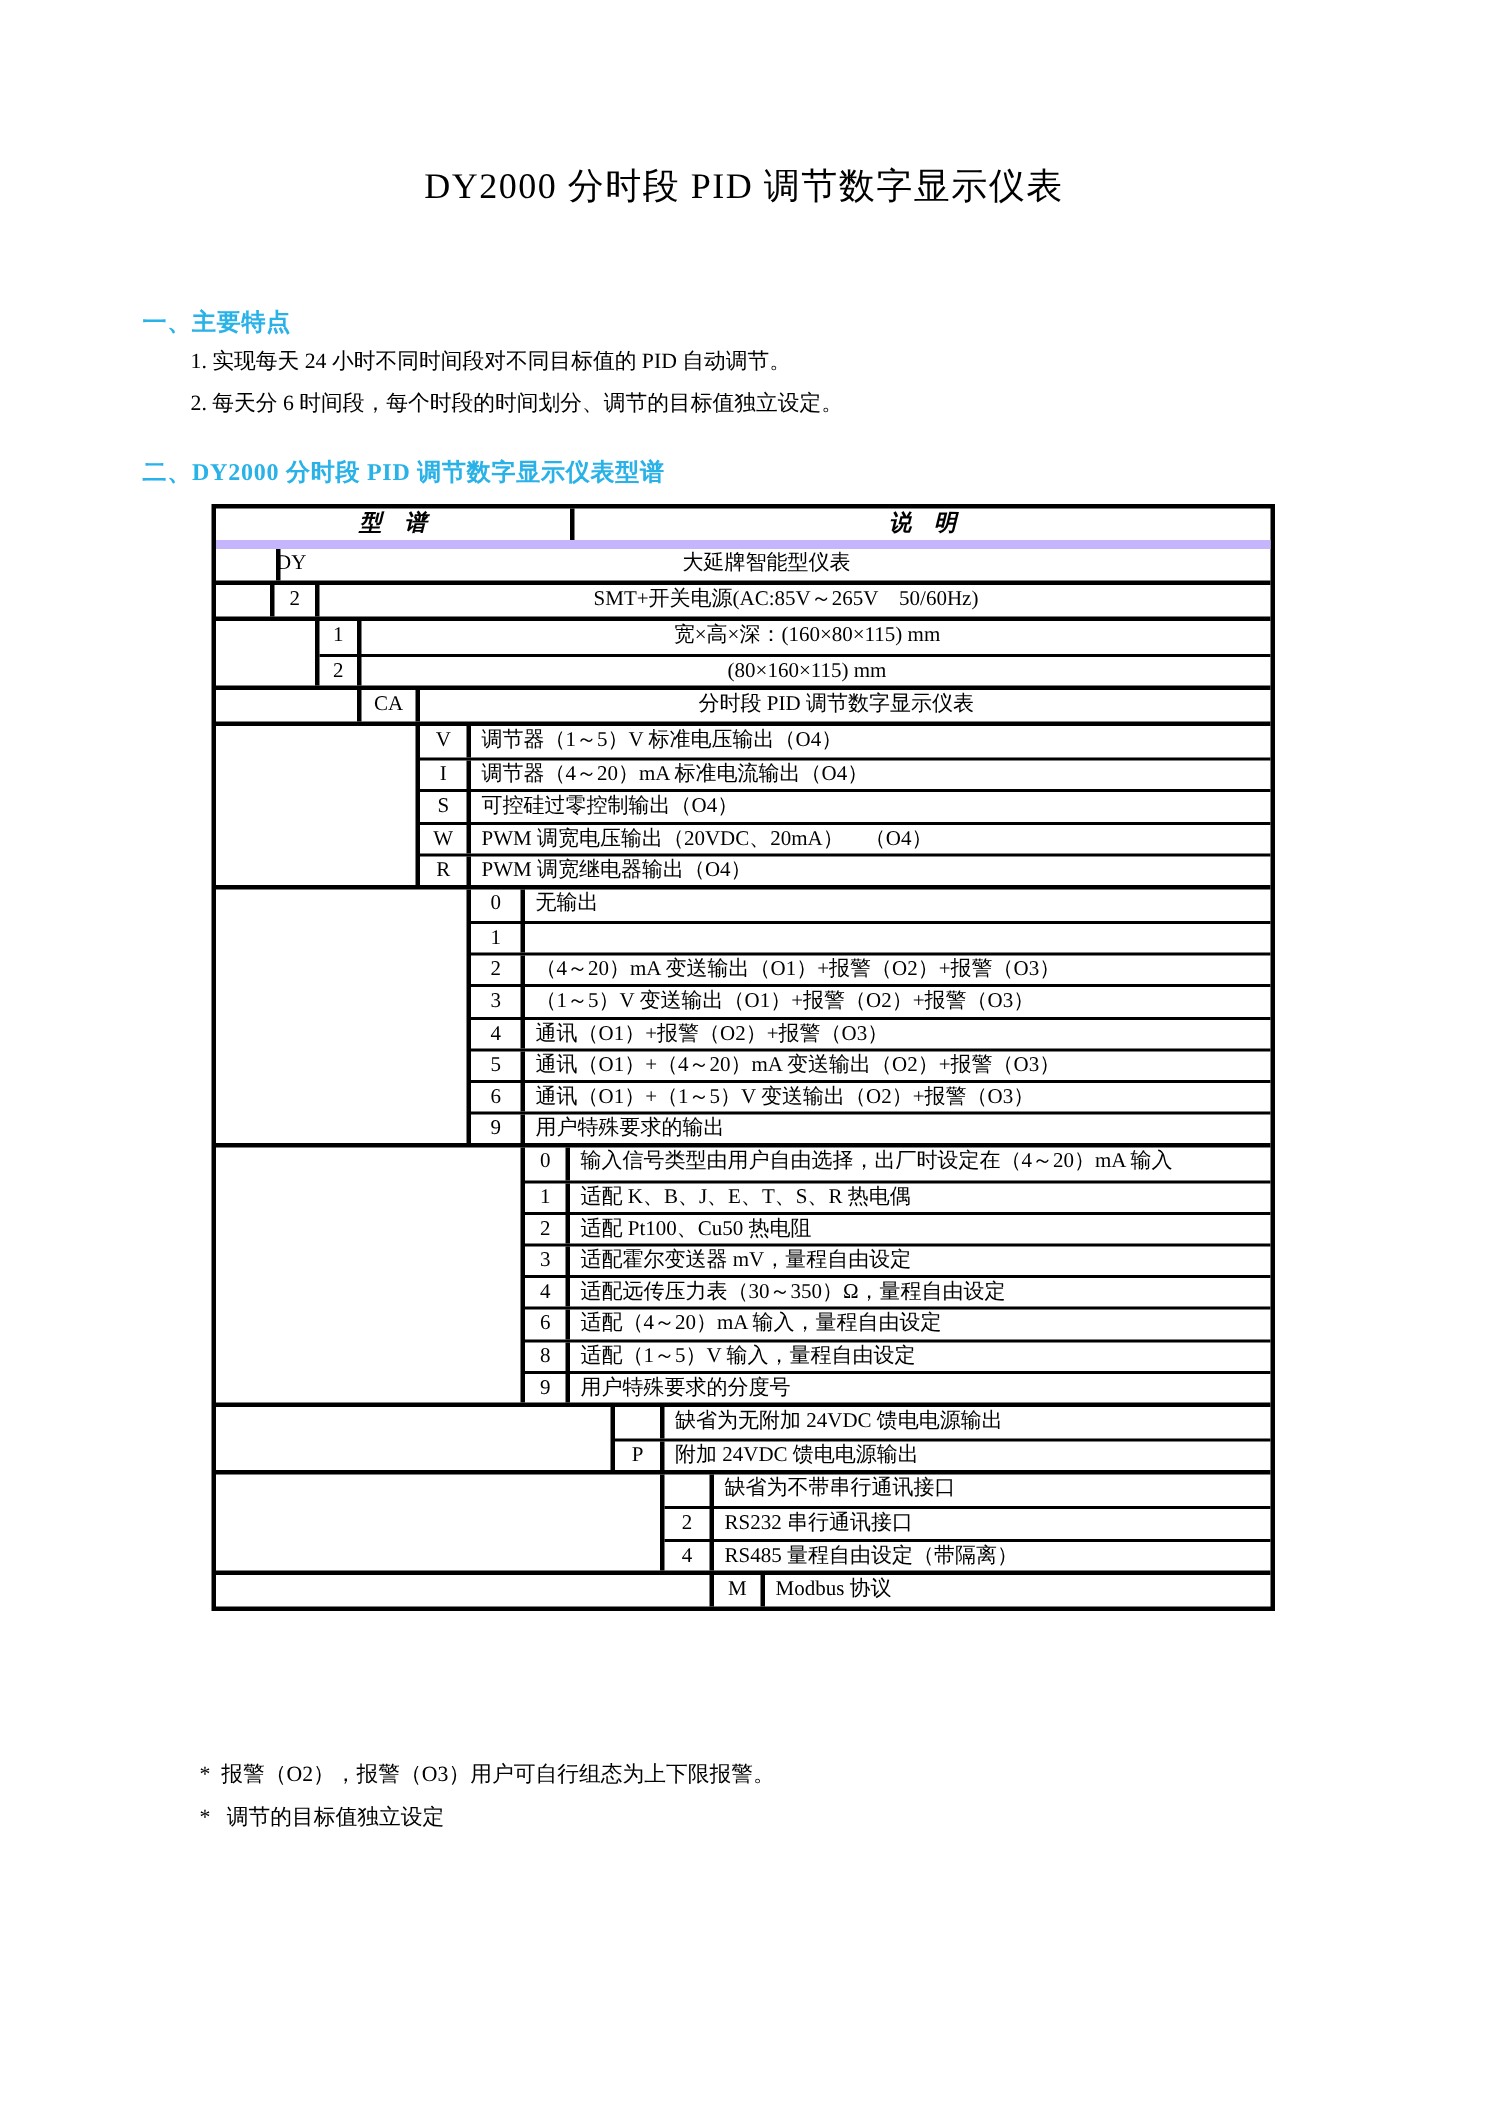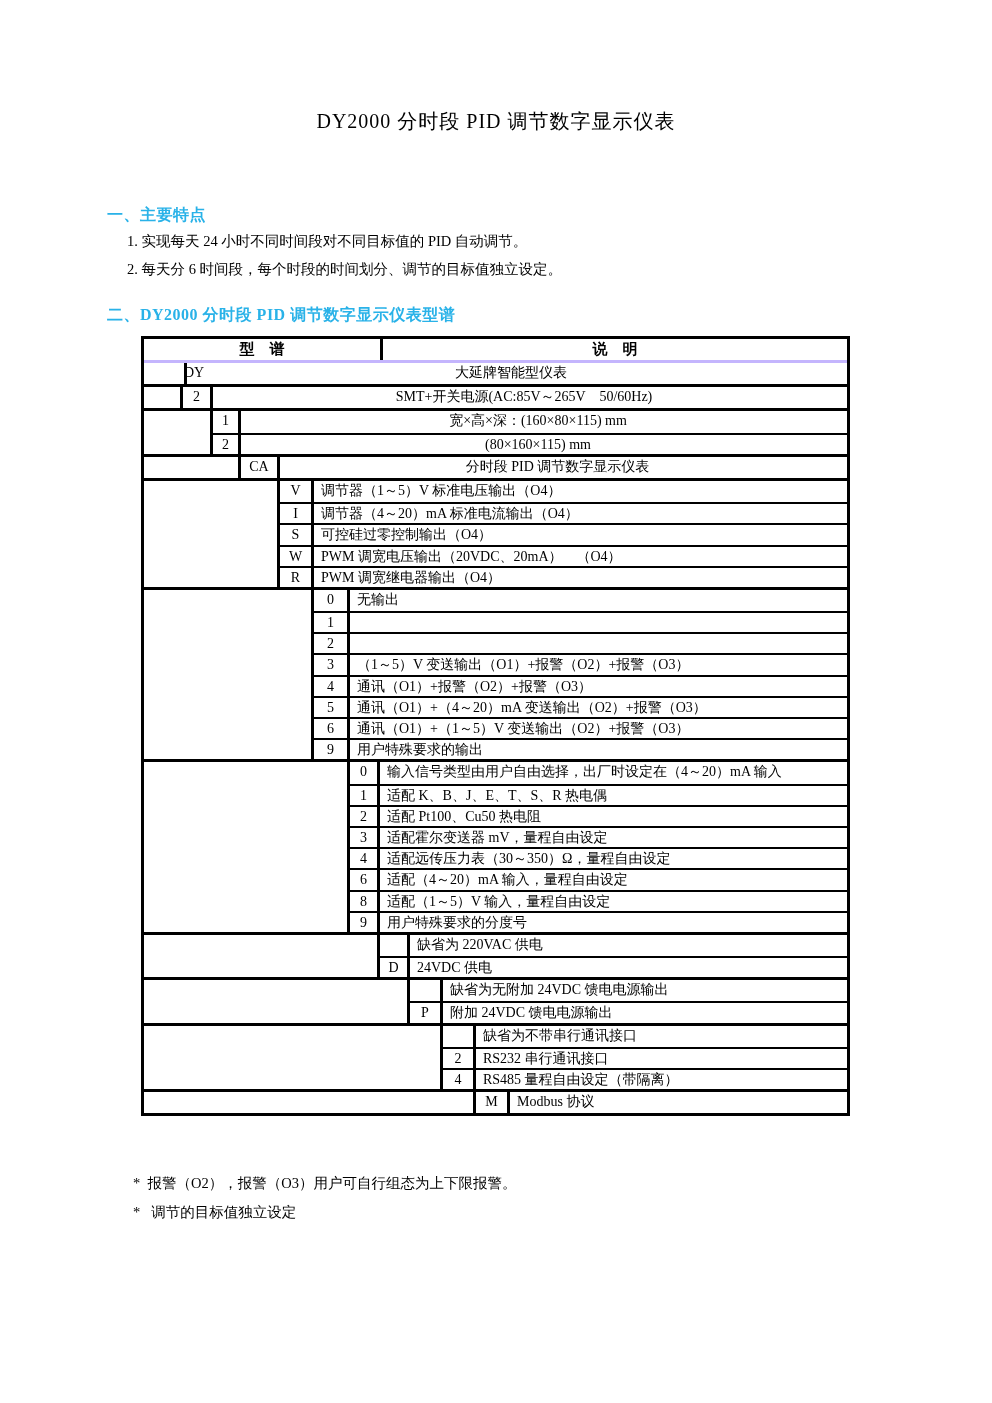--- a/index.html
+++ b/index.html
@@ -3,38 +3,38 @@
 <meta charset="utf-8">
 <style>
   html,body { margin:0; padding:0; background:#e8e8e8; }
   .page {
     position:relative; width:992px; height:1403px; background:#ffffff;
     margin:0 auto; overflow:hidden;
     font-family:"Liberation Serif","DejaVu Serif",serif; color:#000;
   }
   .doc-title {
     position:absolute; top:108px; left:0; width:100%;
-    text-align:center; font-size:20px; font-weight:normal; margin:0;
+    text-align:center; font-size:24px; font-weight:normal; margin:0;
     letter-spacing:1px; white-space:pre;
   }
   .sec-heading {
-    position:absolute; left:107px; font-size:16px; font-weight:bold;
+    position:absolute; left:95px; font-size:16px; font-weight:bold;
     white-space:pre; letter-spacing:0.5px;
   }
   .sec1 { top:205px; }
   .sec2 { top:305px; }
   .features { position:absolute; top:231px; left:127px; font-size:14.5px; }
   .feature { height:28px; line-height:21px; white-space:pre; }
   .model-table {
     position:absolute; top:336px; left:141px; width:709px;
     border:3px solid #000; box-sizing:border-box; font-size:14px;
     background:#fff;
   }
   .model-table * { box-sizing:border-box; }
-  .thead { display:flex; border-bottom:3px solid #c4b5fd; }
+  .thead { display:flex; border-bottom:6px solid #c4b5fd;font-style:italic; }
   .th { height:21px; line-height:21px; text-align:center; font-weight:bold; font-size:15px; white-space:pre; }
   .th-model { width:239px; border-right:3px solid #000; flex:none; }
   .th-desc { flex:1; }
   .tgroup { display:flex; border-bottom:3px solid #000; }
   .tgroup.last { border-bottom:none; }
   .tspacer { flex:none; border-right:3px solid #000; }
   .trows { flex:1; display:flex; flex-direction:column; min-width:0; }
   .trow { display:flex; height:21.2px; }
   .trow + .trow { border-top:2px solid #000; }
   .tcode { flex:none; border-right:3px solid #000; text-align:center; line-height:20px; white-space:pre; }
@@ -134,20 +134,21 @@
           <div class="trows">
             <div class="trow">
               <div class="tcode" style="width: 36px;">0</div>
               <div class="tdesc">无输出</div>
             </div>
             <div class="trow">
               <div class="tcode" style="width: 36px;">1</div>
             </div>
             <div class="trow">
               <div class="tcode" style="width: 36px;">2</div>
+              <div class="tdesc">（4～20）mA 变送输出（O1）+报警（O2）+报警（O3）</div>
             </div>
             <div class="trow">
               <div class="tcode" style="width: 36px;">3</div>
               <div class="tdesc">（1～5）V 变送输出（O1）+报警（O2）+报警（O3）</div>
             </div>
             <div class="trow">
               <div class="tcode" style="width: 36px;">4</div>
               <div class="tdesc">通讯（O1）+报警（O2）+报警（O3）</div>
             </div>
             <div class="trow">
@@ -191,33 +192,20 @@
               <div class="tcode" style="width: 30px;">6</div>
               <div class="tdesc">适配（4～20）mA 输入，量程自由设定</div>
             </div>
             <div class="trow">
               <div class="tcode" style="width: 30px;">8</div>
               <div class="tdesc">适配（1～5）V 输入，量程自由设定</div>
             </div>
             <div class="trow">
               <div class="tcode" style="width: 30px;">9</div>
               <div class="tdesc">用户特殊要求的分度号</div>
-            </div>
-          </div>
-        </div>
-        <div class="tgroup">
-          <div class="tspacer" style="width: 236px;"></div>
-          <div class="trows">
-            <div class="trow">
-              <div class="tcode" style="width: 30px;"></div>
-              <div class="tdesc">缺省为 220VAC 供电</div>
-            </div>
-            <div class="trow">
-              <div class="tcode" style="width: 30px;">D</div>
-              <div class="tdesc">24VDC 供电</div>
             </div>
           </div>
         </div>
         <div class="tgroup">
           <div class="tspacer" style="width: 266px;"></div>
           <div class="trows">
             <div class="trow">
               <div class="tcode" style="width: 33px;"></div>
               <div class="tdesc">缺省为无附加 24VDC 馈电电源输出</div>
             </div>

